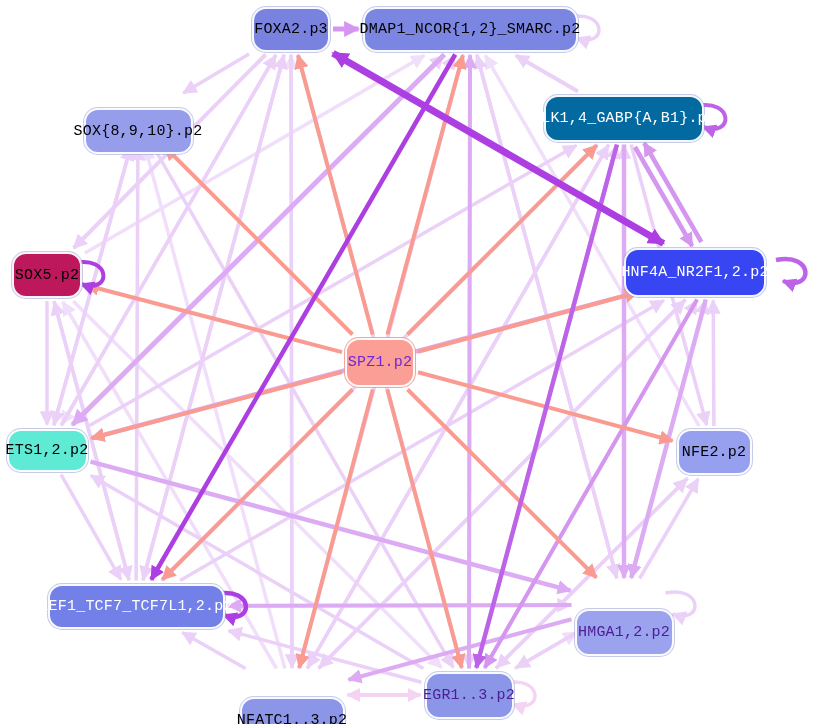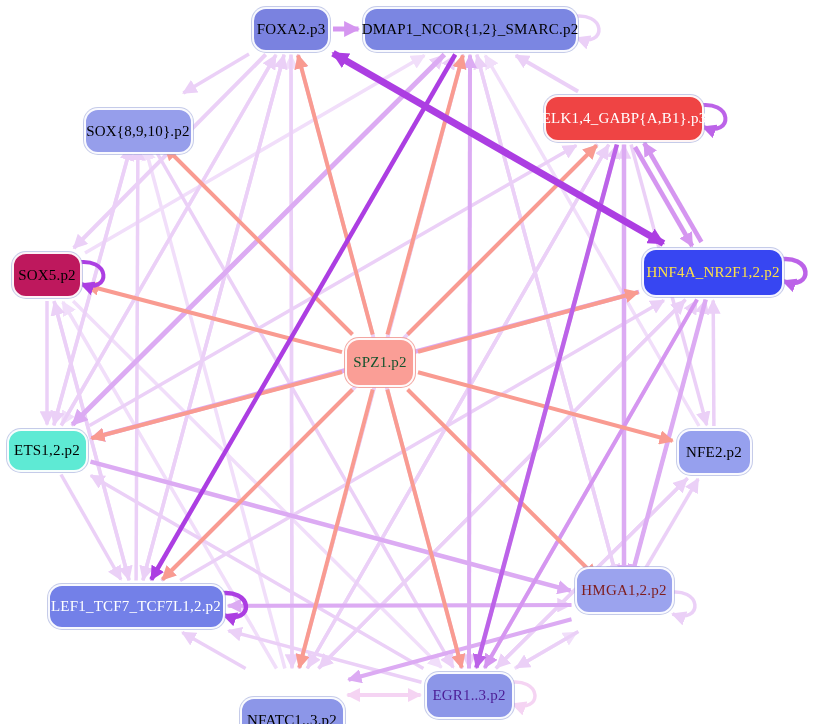--- a/index.html
+++ b/index.html
@@ -1,21 +1,21 @@
 <!DOCTYPE html>
 <html><head>
 <meta charset="utf-8">
 <style>
   html,body{margin:0;padding:0;background:#ffffff;}
   #stage{
     position:relative;
     width:814px;height:724px;
     overflow:hidden;
     background:#ffffff;
-    font-family:Liberation Serif, serif;
+    font-family:Liberation Mono, monospace;
   }
   #edge-layer{position:absolute;left:0;top:0;width:814px;height:724px;}
   .node{
     position:absolute;
     display:flex;align-items:center;justify-content:center;
     border-radius:14px;
     border:2px solid rgba(255,255,255,0.95);
     box-shadow:0 0 0 1px rgba(150,160,215,0.55);
     background-clip:padding-box;
     font-size:15px;
@@ -166,24 +166,24 @@
       <path d="M 776 260 C 814 252, 814 292, 783 281" fill="none" stroke="#BC63E8" stroke-width="4.5" marker-end="url(#arr-purple2-3_2)"></path>
       <path d="M 216.5 594 C 254.5 586, 254.5 626, 223.5 615" fill="none" stroke="#AC3EE2" stroke-width="4.5" marker-end="url(#arr-dark-3_2)"></path>
       <path d="M 569.5 17 C 607.5 9, 607.5 49, 576.5 38" fill="none" stroke="#EBD0F7" stroke-width="3.5" marker-end="url(#arr-light-4_2)"></path>
       <path d="M 665.5 593 C 703.5 585, 703.5 625, 672.5 614" fill="none" stroke="#EBD0F7" stroke-width="3.5" marker-end="url(#arr-light-4_2)"></path>
       <path d="M 505.5 683 C 543.5 675, 543.5 715, 512.5 704" fill="none" stroke="#F5D4F3" stroke-width="3.5" marker-end="url(#arr-pink-4_2)"></path>
     </svg>
   <div id="node-layer">
       <div class="node" style="left: 252px; top: 6.5px; width: 78px; height: 45px; background: rgb(122, 130, 224); color: rgb(0, 0, 0);">FOXA2.p3</div>
       <div class="node" style="left: 362.5px; top: 6.5px; width: 215px; height: 45px; background: rgb(123, 134, 226); color: rgb(0, 0, 0);">DMAP1_NCOR{1,2}_SMARC.p2</div>
       <div class="node" style="left: 83.5px; top: 108px; width: 109px; height: 46px; background: rgb(150, 158, 235); color: rgb(0, 0, 0);">SOX{8,9,10}.p2</div>
-      <div class="node" style="left: 544px; top: 94.5px; width: 160px; height: 47px; background: #ef4444; color: rgb(255, 255, 255);">ELK1,4_GABP{A,B1}.p3</div>
+      <div class="node" style="left: 544px; top: 94.5px; width: 160px; height: 47px; background: #0369a1; color: rgb(255, 255, 255);">ELK1,4_GABP{A,B1}.p3</div>
       <div class="node" style="left: 12px; top: 252px; width: 70px; height: 46px; background: #be185d; color: rgb(0, 0, 0);">SOX5.p2</div>
-      <div class="node" style="left: 642px; top: 247.5px; width: 142px; height: 49px; background: rgb(55, 70, 242); color: #fde047;">HNF4A_NR2F1,2.p2</div>
-      <div class="node" style="left: 345px; top: 337.5px; width: 70px; height: 49px; background: rgb(250, 158, 150); color: #14532d; box-shadow: rgba(240, 150, 145, 0.85) 0px 0px 0px 1px;">SPZ1.p2</div>
+      <div class="node" style="left: 624px; top: 247.5px; width: 142px; height: 49px; background: rgb(55, 70, 242); color: #ffffff;">HNF4A_NR2F1,2.p2</div>
+      <div class="node" style="left: 345px; top: 337.5px; width: 70px; height: 49px; background: rgb(250, 158, 150); color: #6d28d9; box-shadow: rgba(240, 150, 145, 0.85) 0px 0px 0px 1px;">SPZ1.p2</div>
       <div class="node" style="left: 6.5px; top: 428.5px; width: 81px; height: 43px; background: #5eead4; color: rgb(0, 0, 0);">ETS1,2.p2</div>
       <div class="node" style="left: 676.5px; top: 429px; width: 75px; height: 46px; background: rgb(150, 160, 238); color: rgb(0, 0, 0);">NFE2.p2</div>
       <div class="node" style="left: 47.5px; top: 583.5px; width: 177px; height: 45px; background: rgb(115, 128, 232); color: #ffffff;">LEF1_TCF7_TCF7L1,2.p2</div>
-      <div class="node" style="left: 574.5px; top: 567px; width: 99px; height: 47px; background: rgb(155, 163, 238); color: #7f1d1d;">HMGA1,2.p2</div>
+      <div class="node" style="left: 574.5px; top: 609px; width: 99px; height: 47px; background: rgb(155, 163, 238); color: #4c1d95;">HMGA1,2.p2</div>
       <div class="node" style="left: 239.5px; top: 697px; width: 105px; height: 47px; background: rgb(140, 150, 232); color: rgb(0, 0, 0);">NFATC1..3.p2</div>
       <div class="node" style="left: 424.5px; top: 671.5px; width: 89px; height: 47px; background: rgb(140, 150, 232); color: #4c1d95;">EGR1..3.p2</div>
     </div>
 </div>
 
 </body></html>

